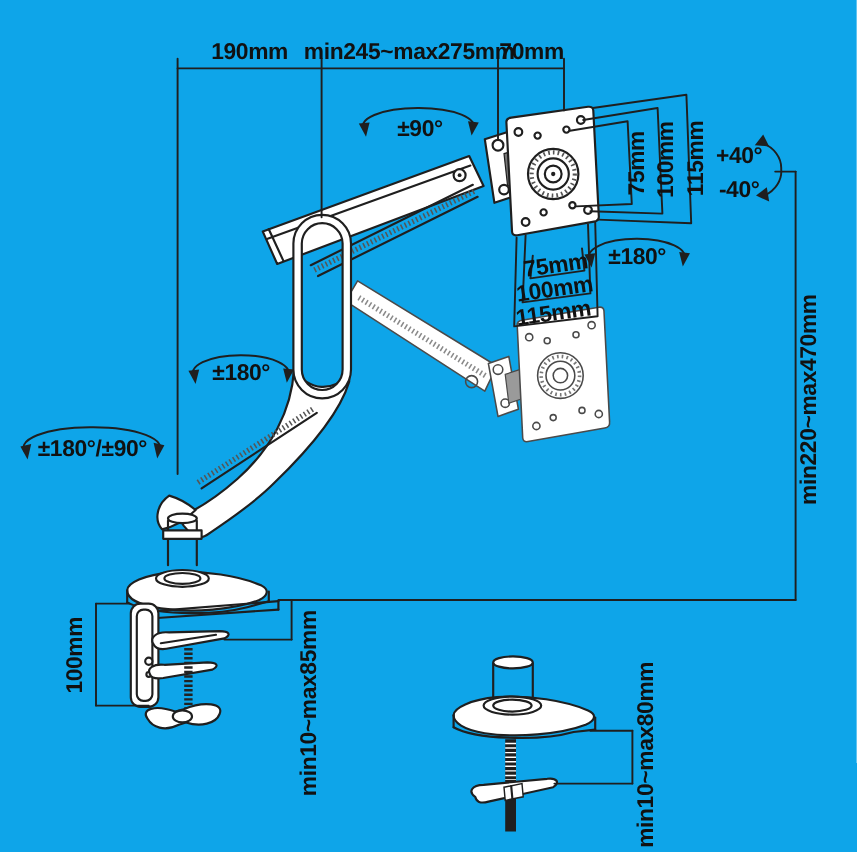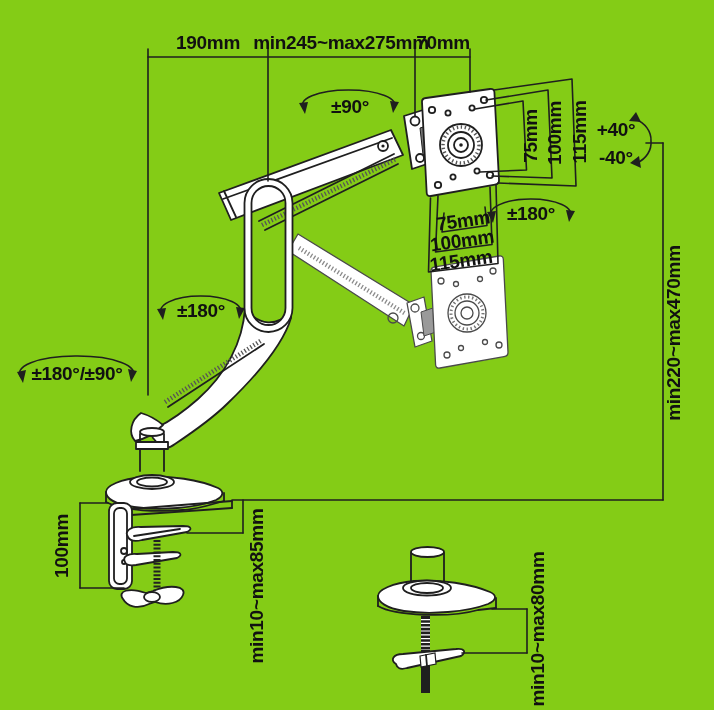--- a/index.html
+++ b/index.html
@@ -1,16 +1,16 @@
 <!DOCTYPE html>
 <html><head>
 <meta charset="utf-8">
 <style>
   html,body{margin:0;padding:0;background:#fff;}
-  .stage{position:relative;width:714px;height:710px;background:#84cc16;overflow:hidden;
+  .stage{position:relative;width:714px;height:710px;background:#0ea5e9;overflow:hidden;
          font-family:"Liberation Sans", sans-serif;text-align:center;}
   svg{display:block;}
   svg text{font-family:"Liberation Sans", sans-serif;font-size:19px;font-weight:700;
            fill:#111;letter-spacing:-0.3px;}
   .thin{stroke-width:1;}
   .part{stroke:#1f1f1f;stroke-width:1.8;fill:none;stroke-linecap:round;stroke-linejoin:round;}
   .partfill{stroke:#1f1f1f;stroke-width:1.8;fill:#fff;stroke-linecap:round;stroke-linejoin:round;}
   .ghost{stroke:#4a4a4a;stroke-width:1.3;fill:none;stroke-linecap:round;stroke-linejoin:round;}
   .ghostfill{stroke:#4a4a4a;stroke-width:1.3;fill:#fff;stroke-linecap:round;stroke-linejoin:round;}
   .dim{stroke:#1f1f1f;stroke-width:1.6;fill:none;stroke-linecap:round;stroke-linejoin:round;}

